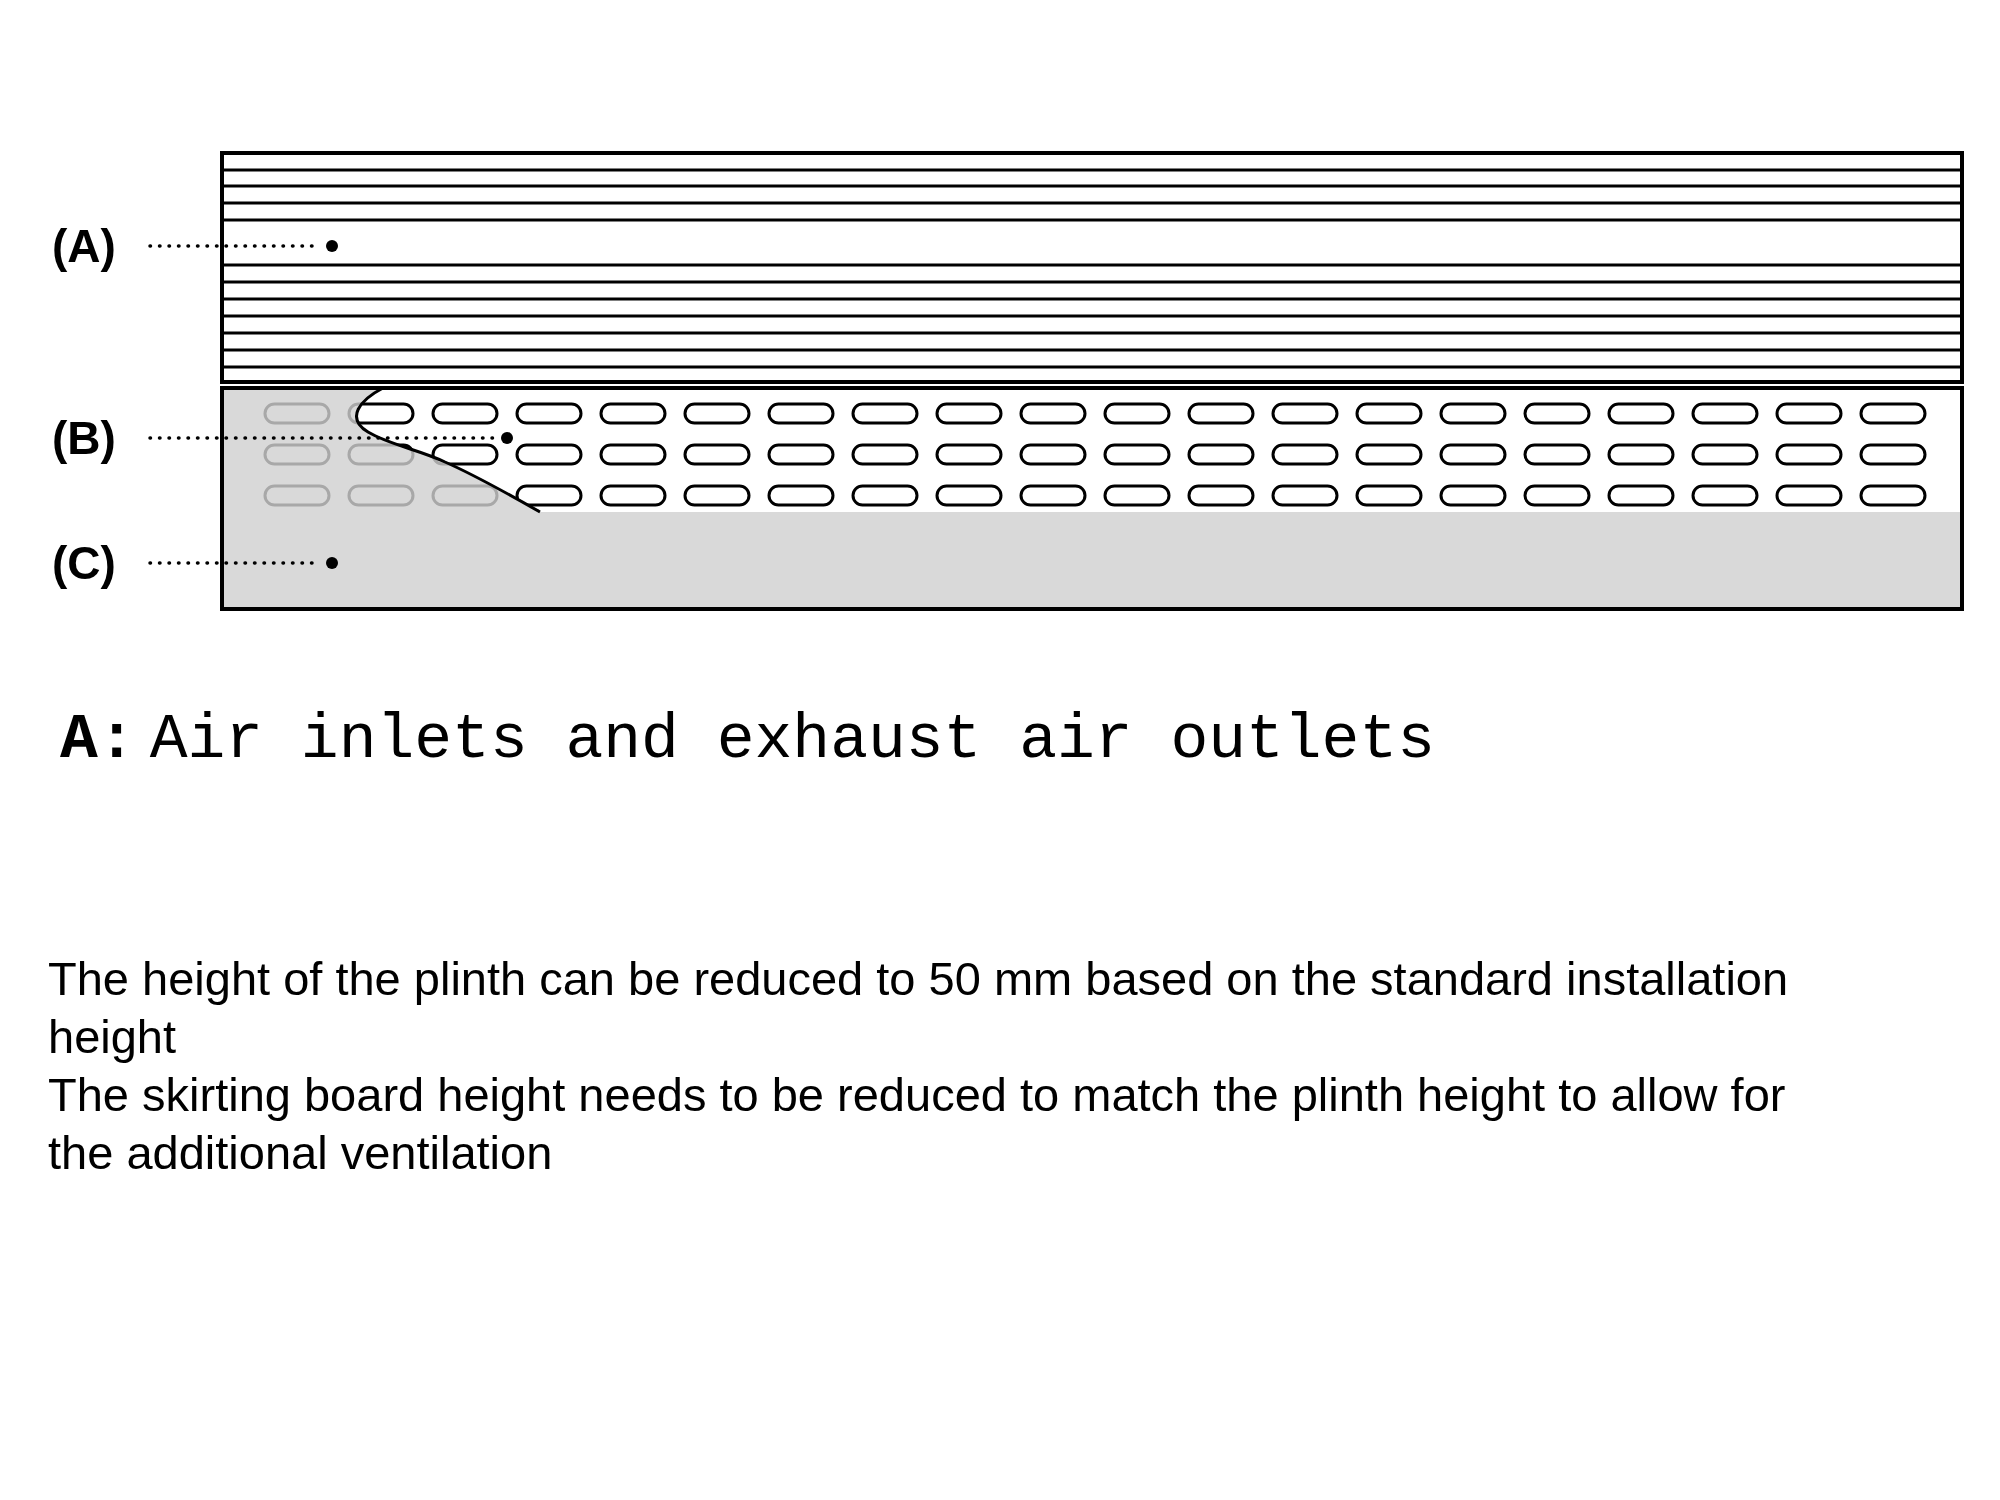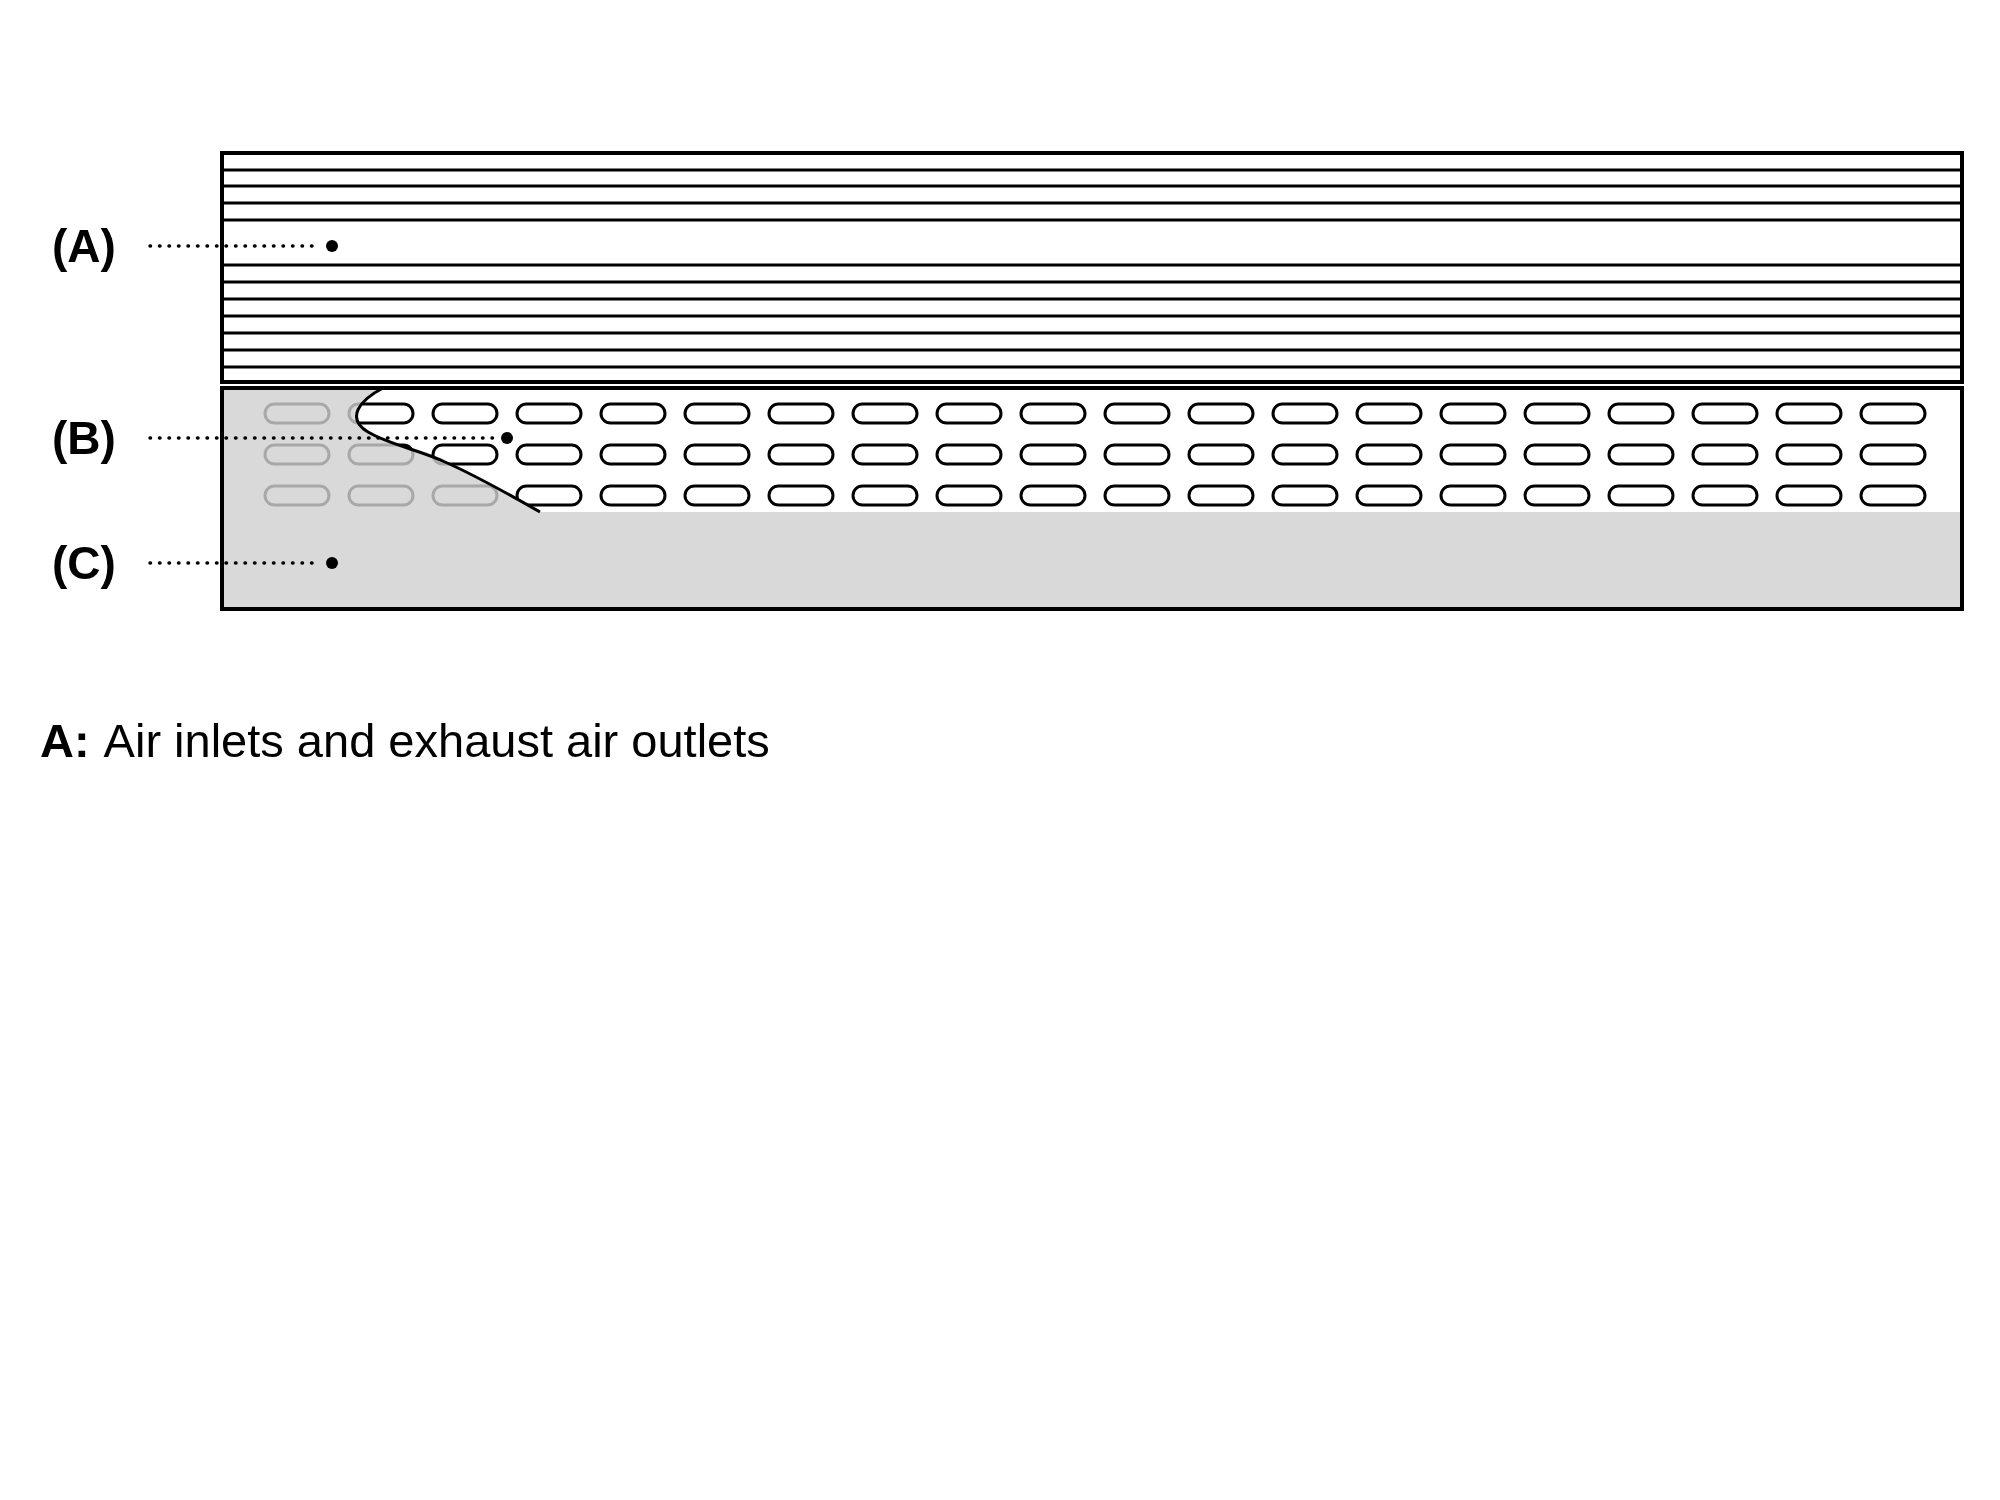--- a/index.html
+++ b/index.html
@@ -7,22 +7,22 @@
     width:2000px;height:1500px;background:#ffffff;color:#000;
     font-family:"Liberation Sans",sans-serif;
   }
   .page{position:relative;width:2000px;height:1500px;overflow:hidden;background:#fff;}
   .diagram{position:absolute;top:0;left:0;}
   .diagram text{
     font-family:"Liberation Sans",sans-serif;
     font-weight:700;font-size:46px;fill:#000;
   }
   .legend{
-    position:absolute;left:40px;top:712px;
-    font-size:47px;line-height:58px;white-space:nowrap;
+    position:absolute;left:60px;top:712px;
+    font-size:63px;line-height:58px;white-space:nowrap;font-family:Liberation Mono, monospace;
   }
   .legend .key{font-weight:700;margin-right:14px;}
   .notes{
     position:absolute;left:48px;top:950px;width:1800px;
     font-size:47px;line-height:58px;
   }
   .notes p{margin:0;}
 </style>
 </head>
 <body>
@@ -156,14 +156,18 @@
       <circle cx="332" cy="563" r="6" fill="#000"></circle>
     </g>
   </svg>
 
   <div class="legend">
     <div class="legend-line">
       <span class="key">A:</span><span class="txt">Air inlets and exhaust air outlets</span>
     </div>
   </div>
 
+  <div class="notes">
+    <p>The height of the plinth can be reduced to 50 mm based on the standard installation height</p>
+    <p>The skirting board height needs to be reduced to match the plinth height to allow for the additional ventilation</p>
+  </div>
 
 </div>
 
 </body></html>

